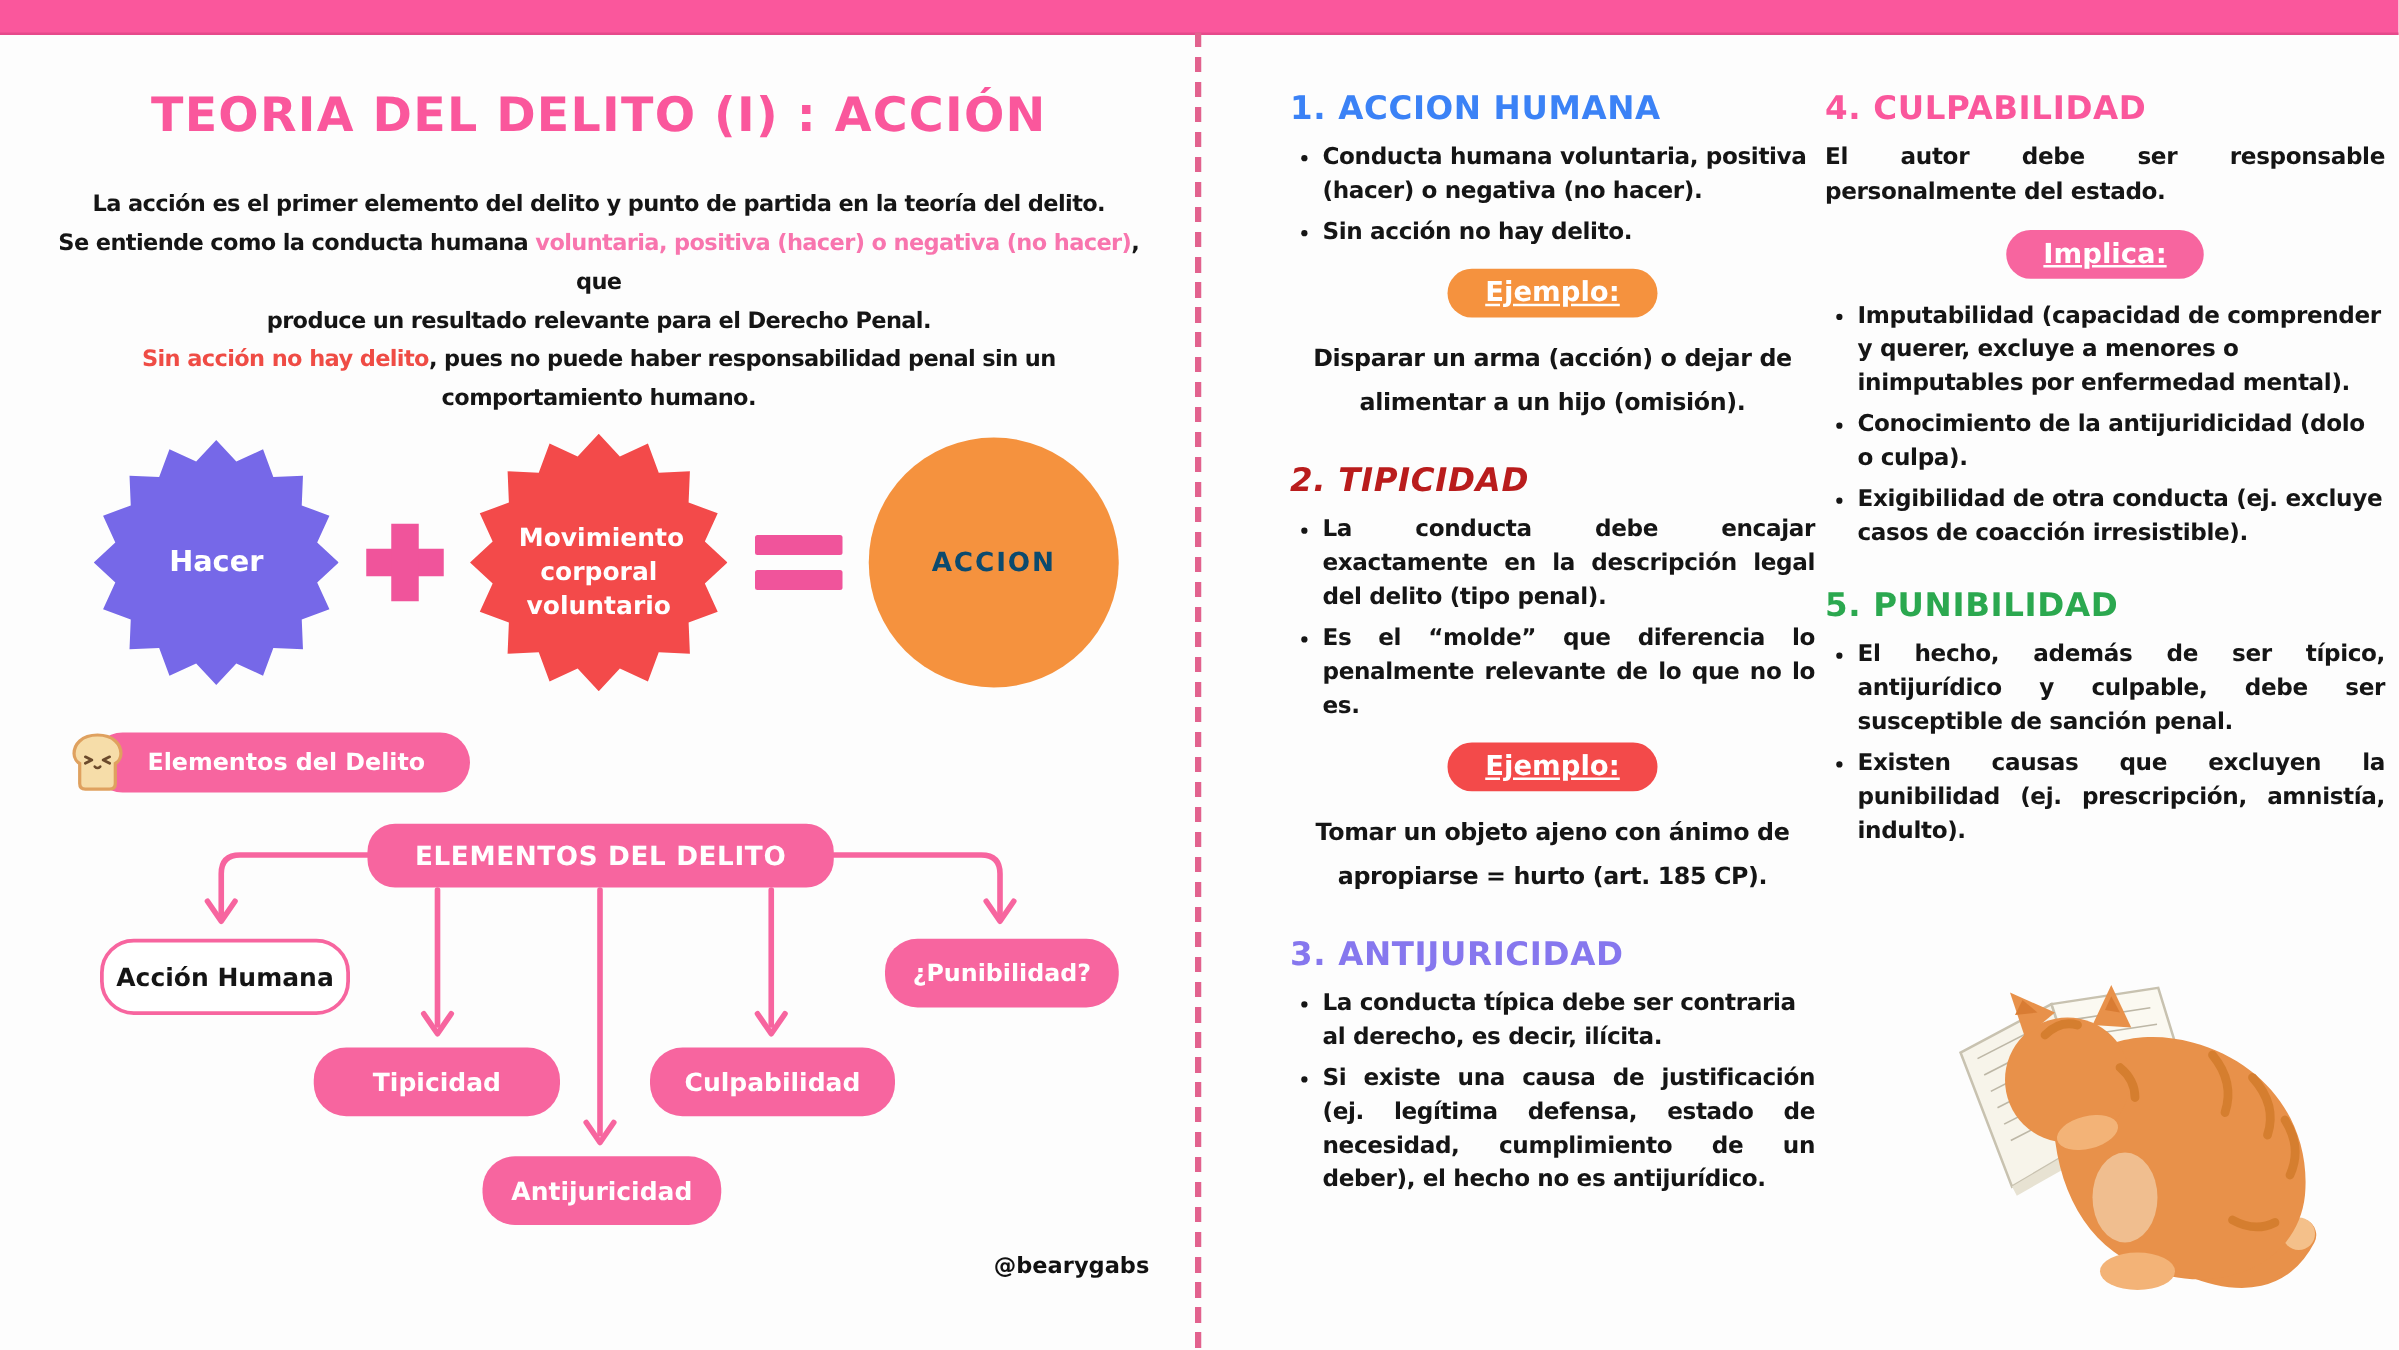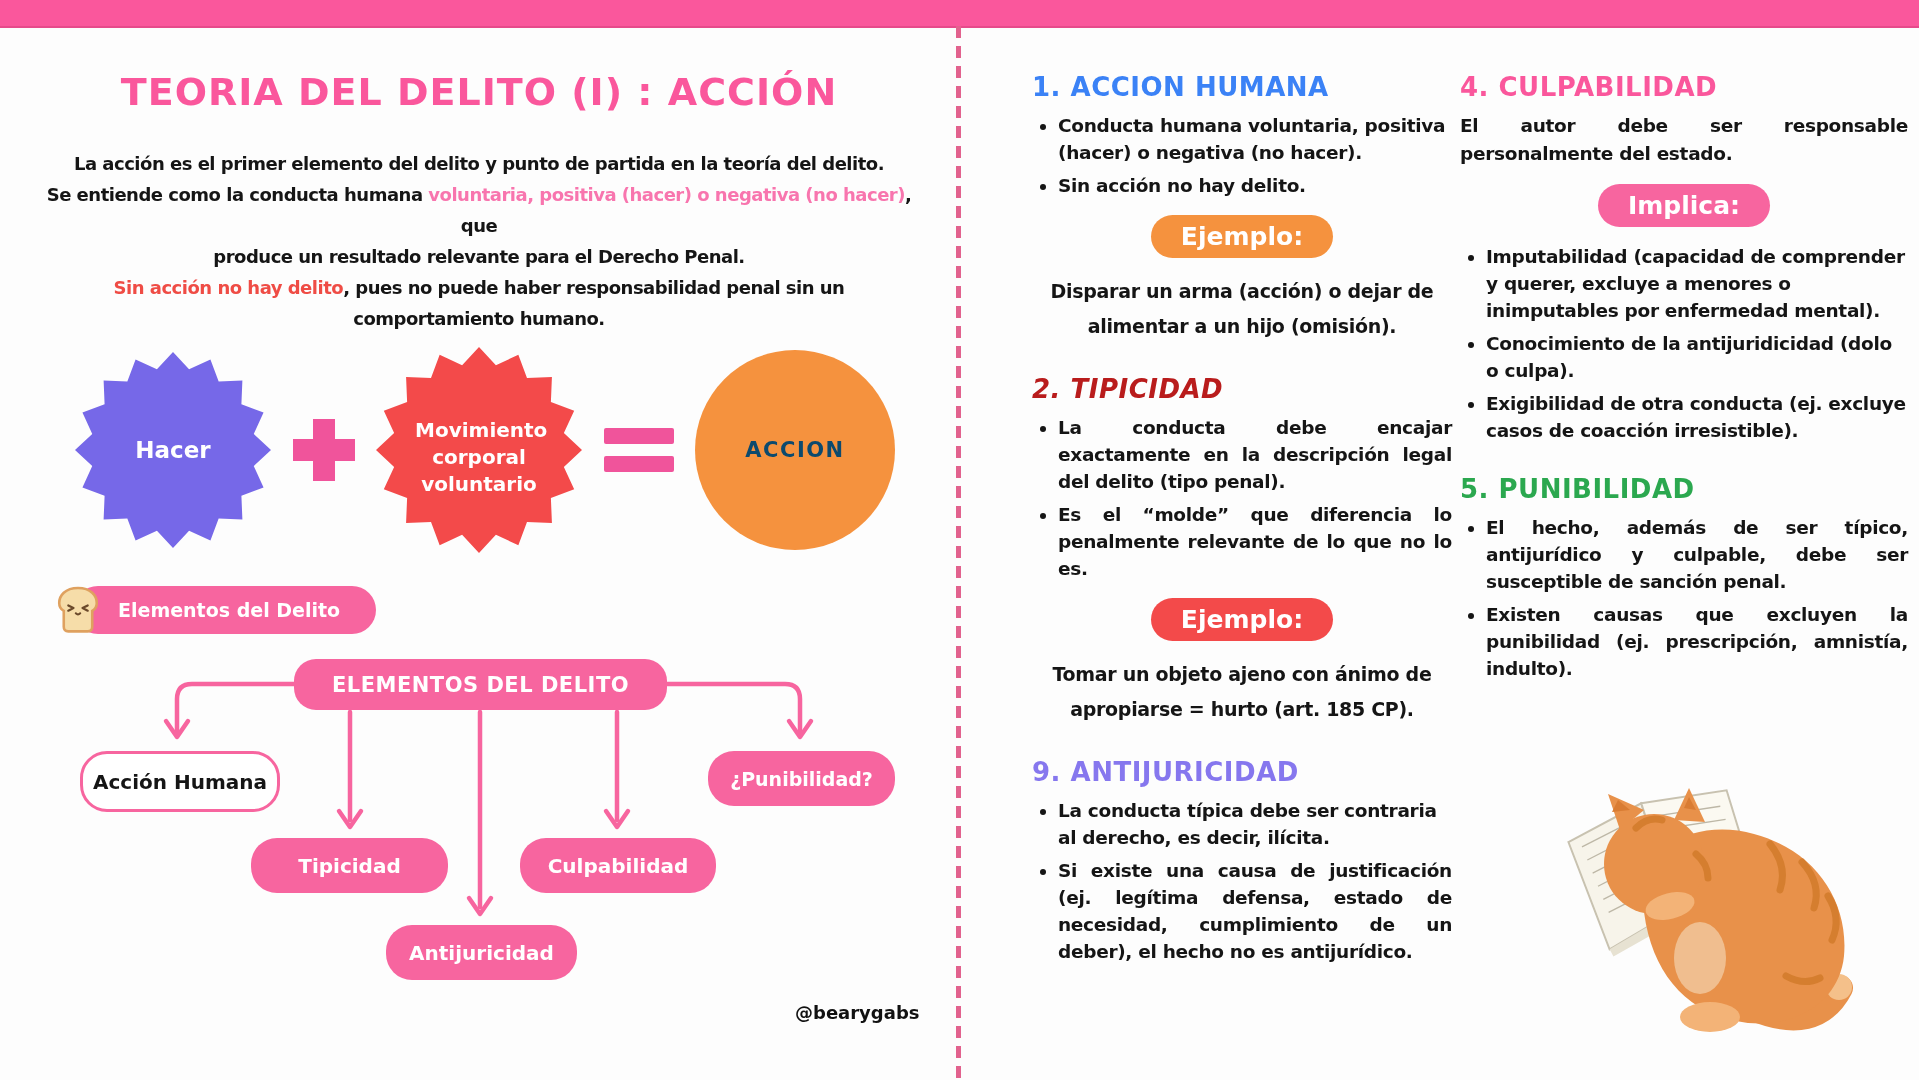--- a/index.html
+++ b/index.html
@@ -68,21 +68,21 @@
   .sec-h.orange{color:#3b82f6;}
   .sec-h.red{color:#b91c1c;font-style:italic;}
   .sec-h.purple{color:#8677ee;}
   .sec-h.pink{color:#fa579c;}
   .sec-h.green{color:#2ba84f;}
   .mt{margin-top:30px;}
   .bullets{margin:0;padding:0 0 0 26px;font-size:18.5px;line-height:27px;letter-spacing:-0.3px;}
   .bullets li{margin:0 0 6px 0;}
   .bullets.just{text-align:justify;}
   .pill{display:block;width:fit-content;margin:16px auto;padding:7px 30px;border-radius:24px;
-    color:#fff;font-size:25px;}
+    color:#fff;font-size:22px;text-decoration:underline;}
   .pill.orange{background:#f5923e;}
   .pill.red{background:#f34a4a;}
   .pill.pink{background:#f7659f;}
   .example{margin:0 auto;width:92%;text-align:center;font-size:19px;line-height:35px;letter-spacing:-0.3px;}
   .lead{margin:0 0 4px 0;font-size:18.5px;line-height:28px;text-align:justify;letter-spacing:-0.3px;}
 
   .cat{position:absolute;left:1548px;top:750px;}
 </style>
 </head>
 <body>
@@ -169,21 +169,21 @@
     <p class="example">Disparar un arma (acción) o dejar de alimentar a un hijo (omisión).</p>
 
     <h2 class="sec-h red mt">2. TIPICIDAD</h2>
     <ul class="bullets just">
       <li>La conducta debe encajar exactamente en la descripción legal del delito (tipo penal).</li>
       <li>Es el “molde” que diferencia lo penalmente relevante de lo que no lo es.</li>
     </ul>
     <span class="pill red">Ejemplo:</span>
     <p class="example">Tomar un objeto ajeno con ánimo de apropiarse = hurto (art. 185 CP).</p>
 
-    <h2 class="sec-h purple mt">9. ANTIJURICIDAD</h2>
+    <h2 class="sec-h purple mt">3. ANTIJURICIDAD</h2>
     <ul class="bullets">
       <li>La conducta típica debe ser contraria al derecho, es decir, ilícita.</li>
       <li style="text-align:justify;">Si existe una causa de justificación (ej. legítima defensa, estado de necesidad, cumplimiento de un deber), el hecho no es antijurídico.</li>
     </ul>
   </div>
 
   <div class="col col2">
 
     <h2 class="sec-h pink">4. CULPABILIDAD</h2>
     <p class="lead">El autor debe ser responsable personalmente del estado.</p>

